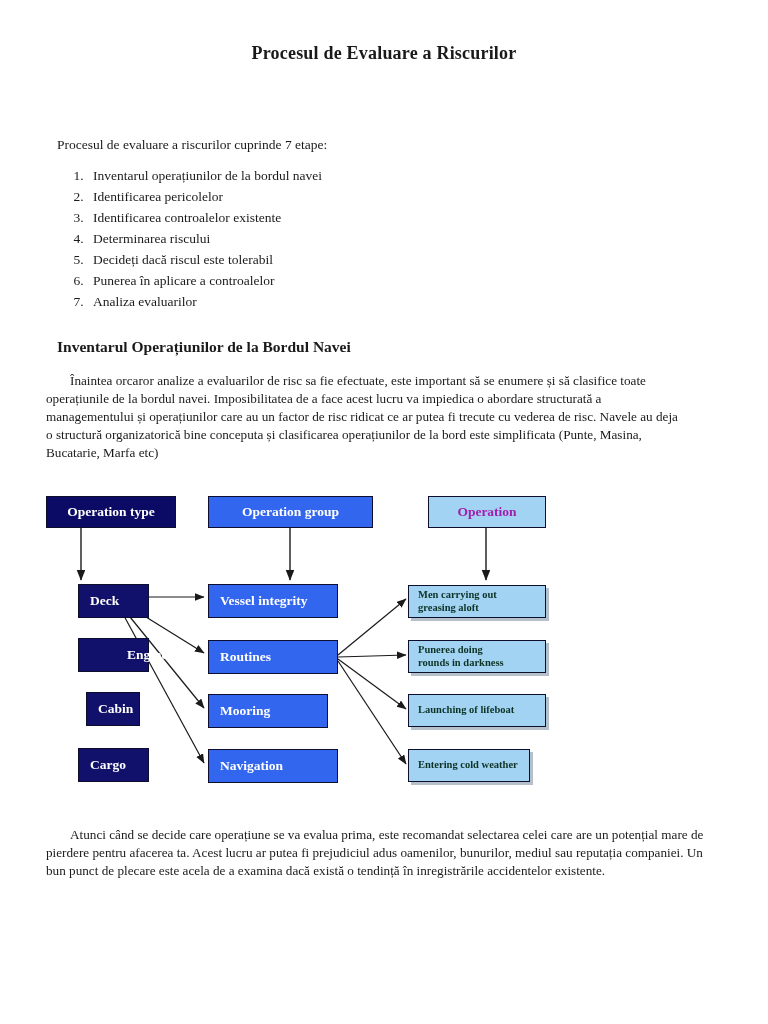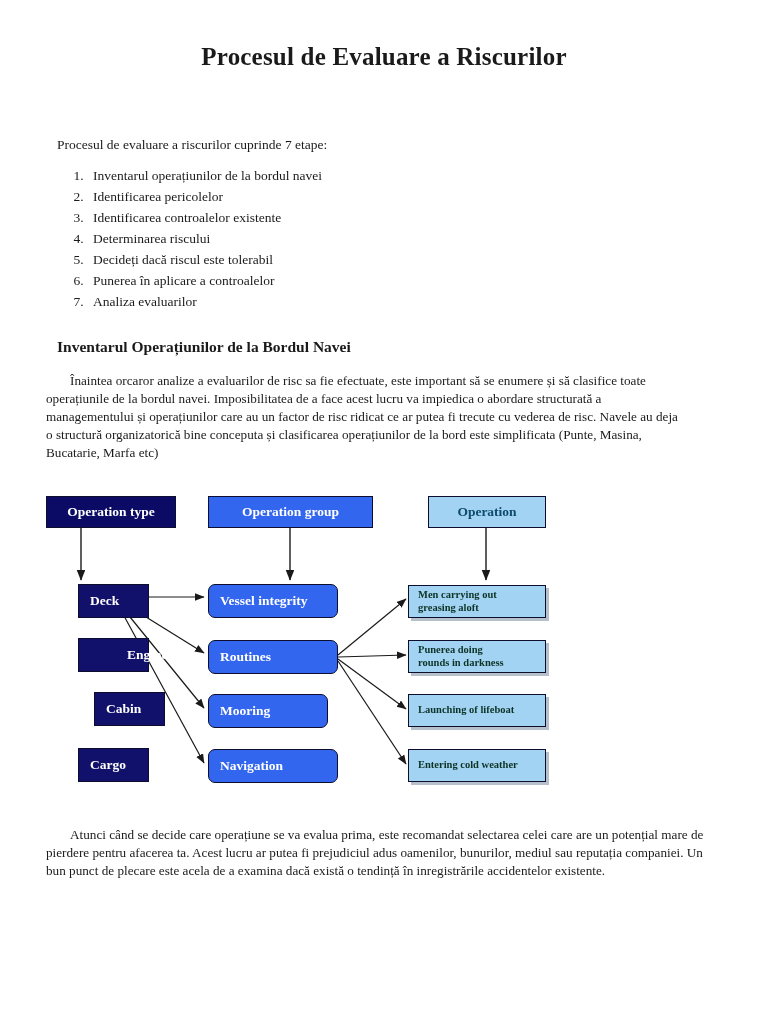--- a/index.html
+++ b/index.html
@@ -24,21 +24,21 @@
     height: 1024px;
   }
 
   
   .doc-title {
     position: absolute;
     top: 43px;
     left: 0;
     width: 768px;
     text-align: center;
-    font-size: 25px;
+    font-size: 18px;
     font-weight: bold;
     letter-spacing: 0.2px;
     font-family: "Liberation Serif", "DejaVu Serif", serif;
   }
 
   
   .intro-line {
     position: absolute;
     top: 136px;
     left: 57px;
@@ -124,40 +124,39 @@
   .node.hdr-navy {
     background: #0b0b66;
     color: #ffffff;
   }
   .node.hdr-blue {
     background: #3366ee;
     color: #ffffff;
   }
   .node.hdr-light {
     background: #a3d3f2;
-    color: #0c4a6e;
+    color: #a21caf;
   }
 
   
   .node.col1 {
     background: #11116b;
     color: #ffffff;
     font-size: 13.5px;
     padding-left: 11px;
     height: 34px;
     margin-left: 32px;
   }
   
   .node.col2 {
     background: #3366ee;
     color: #ffffff;
     font-size: 13.5px;
     padding-left: 11px;
     height: 34px;
-    border-radius: 7px;
   }
   
   .node.col3 {
     background: #a3d3f2;
     color: #0d3326;
     font-size: 10.5px;
     line-height: 1.22;
     padding-left: 9px;
     padding-right: 4px;
     height: 33px;
@@ -223,21 +222,21 @@
     <div class="node hdr hdr-light" style="left:428px; top:11px; width:118px;">
       <span class="node-label">Operation</span>
     </div>
 
     <div class="node col1" style="left:46px; top:99px;  width:71px;">
       <span class="node-label">Deck</span>
     </div>
     <div class="node col1" style="left:46px; top:153px; width:71px;padding-left:48px;">
       <span class="node-label">Engine</span>
     </div>
-    <div class="node col1" style="left:62px; top:207px; width:71px;">
+    <div class="node col1" style="left:54px; top:207px; width:54px;">
       <span class="node-label">Cabin</span>
     </div>
     <div class="node col1" style="left:46px; top:263px; width:71px;">
       <span class="node-label">Cargo</span>
     </div>
 
     <div class="node col2" style="left:208px; top:99px;  width:130px;">
       <span class="node-label">Vessel integrity</span>
     </div>
     <div class="node col2" style="left:208px; top:155px; width:130px;">
@@ -261,21 +260,21 @@
         <span class="node-label">Punerea doing</span>
         <span class="node-label">rounds in darkness</span>
       </div>
     </div>
     <div class="node col3" style="left:408px; top:209px; width:138px;">
       <div>
         <span class="node-label">Launching of lifeboat</span>
         <span class="node-label"></span>
       </div>
     </div>
-    <div class="node col3" style="left:408px; top:264px; width:138px;">
+    <div class="node col3" style="left:408px; top:264px; width:122px;">
       <div>
         <span class="node-label">Entering cold weather</span>
         <span class="node-label"></span>
       </div>
     </div>
 
   </div>
 
   <div class="para para-2">Atunci când se decide care operațiune se va evalua prima, este recomandat selectarea celei care are un potențial mare de pierdere pentru afacerea ta. Acest lucru ar putea fi prejudiciul adus oamenilor, bunurilor, mediul sau reputația companiei. Un bun punct de plecare este acela de a examina dacă există o tendință în inregistrările accidentelor existente.</div>
 

